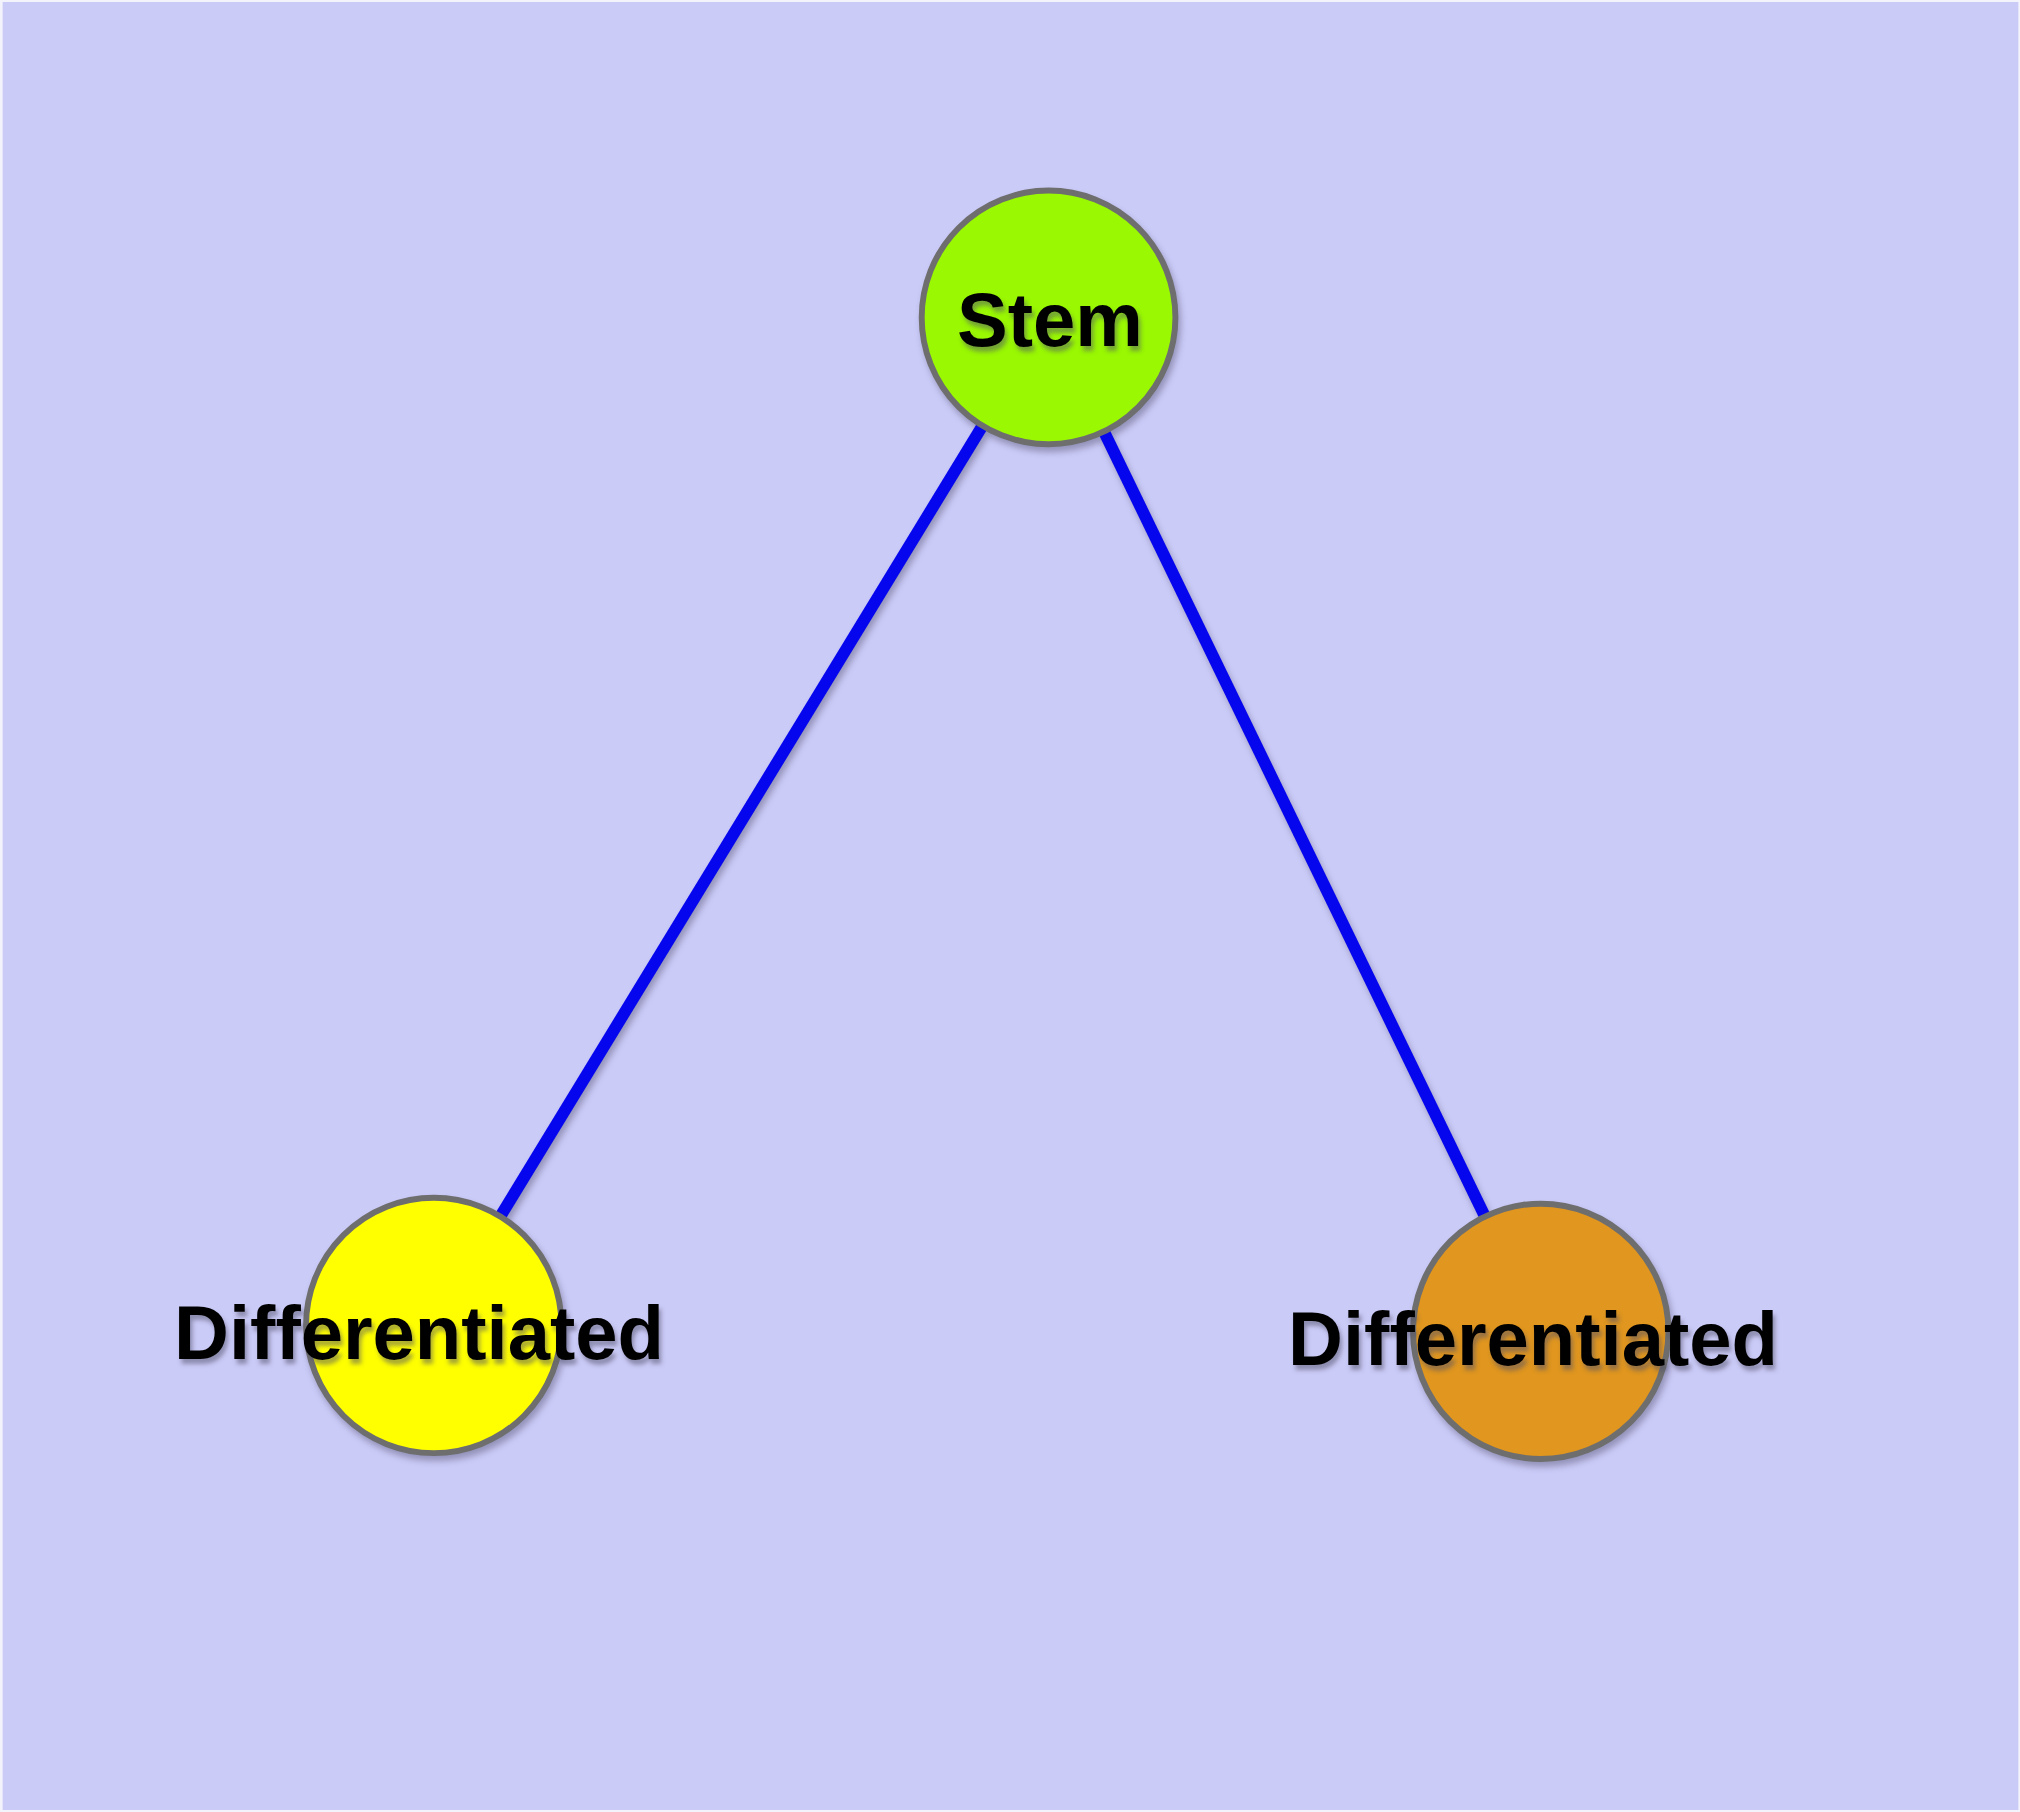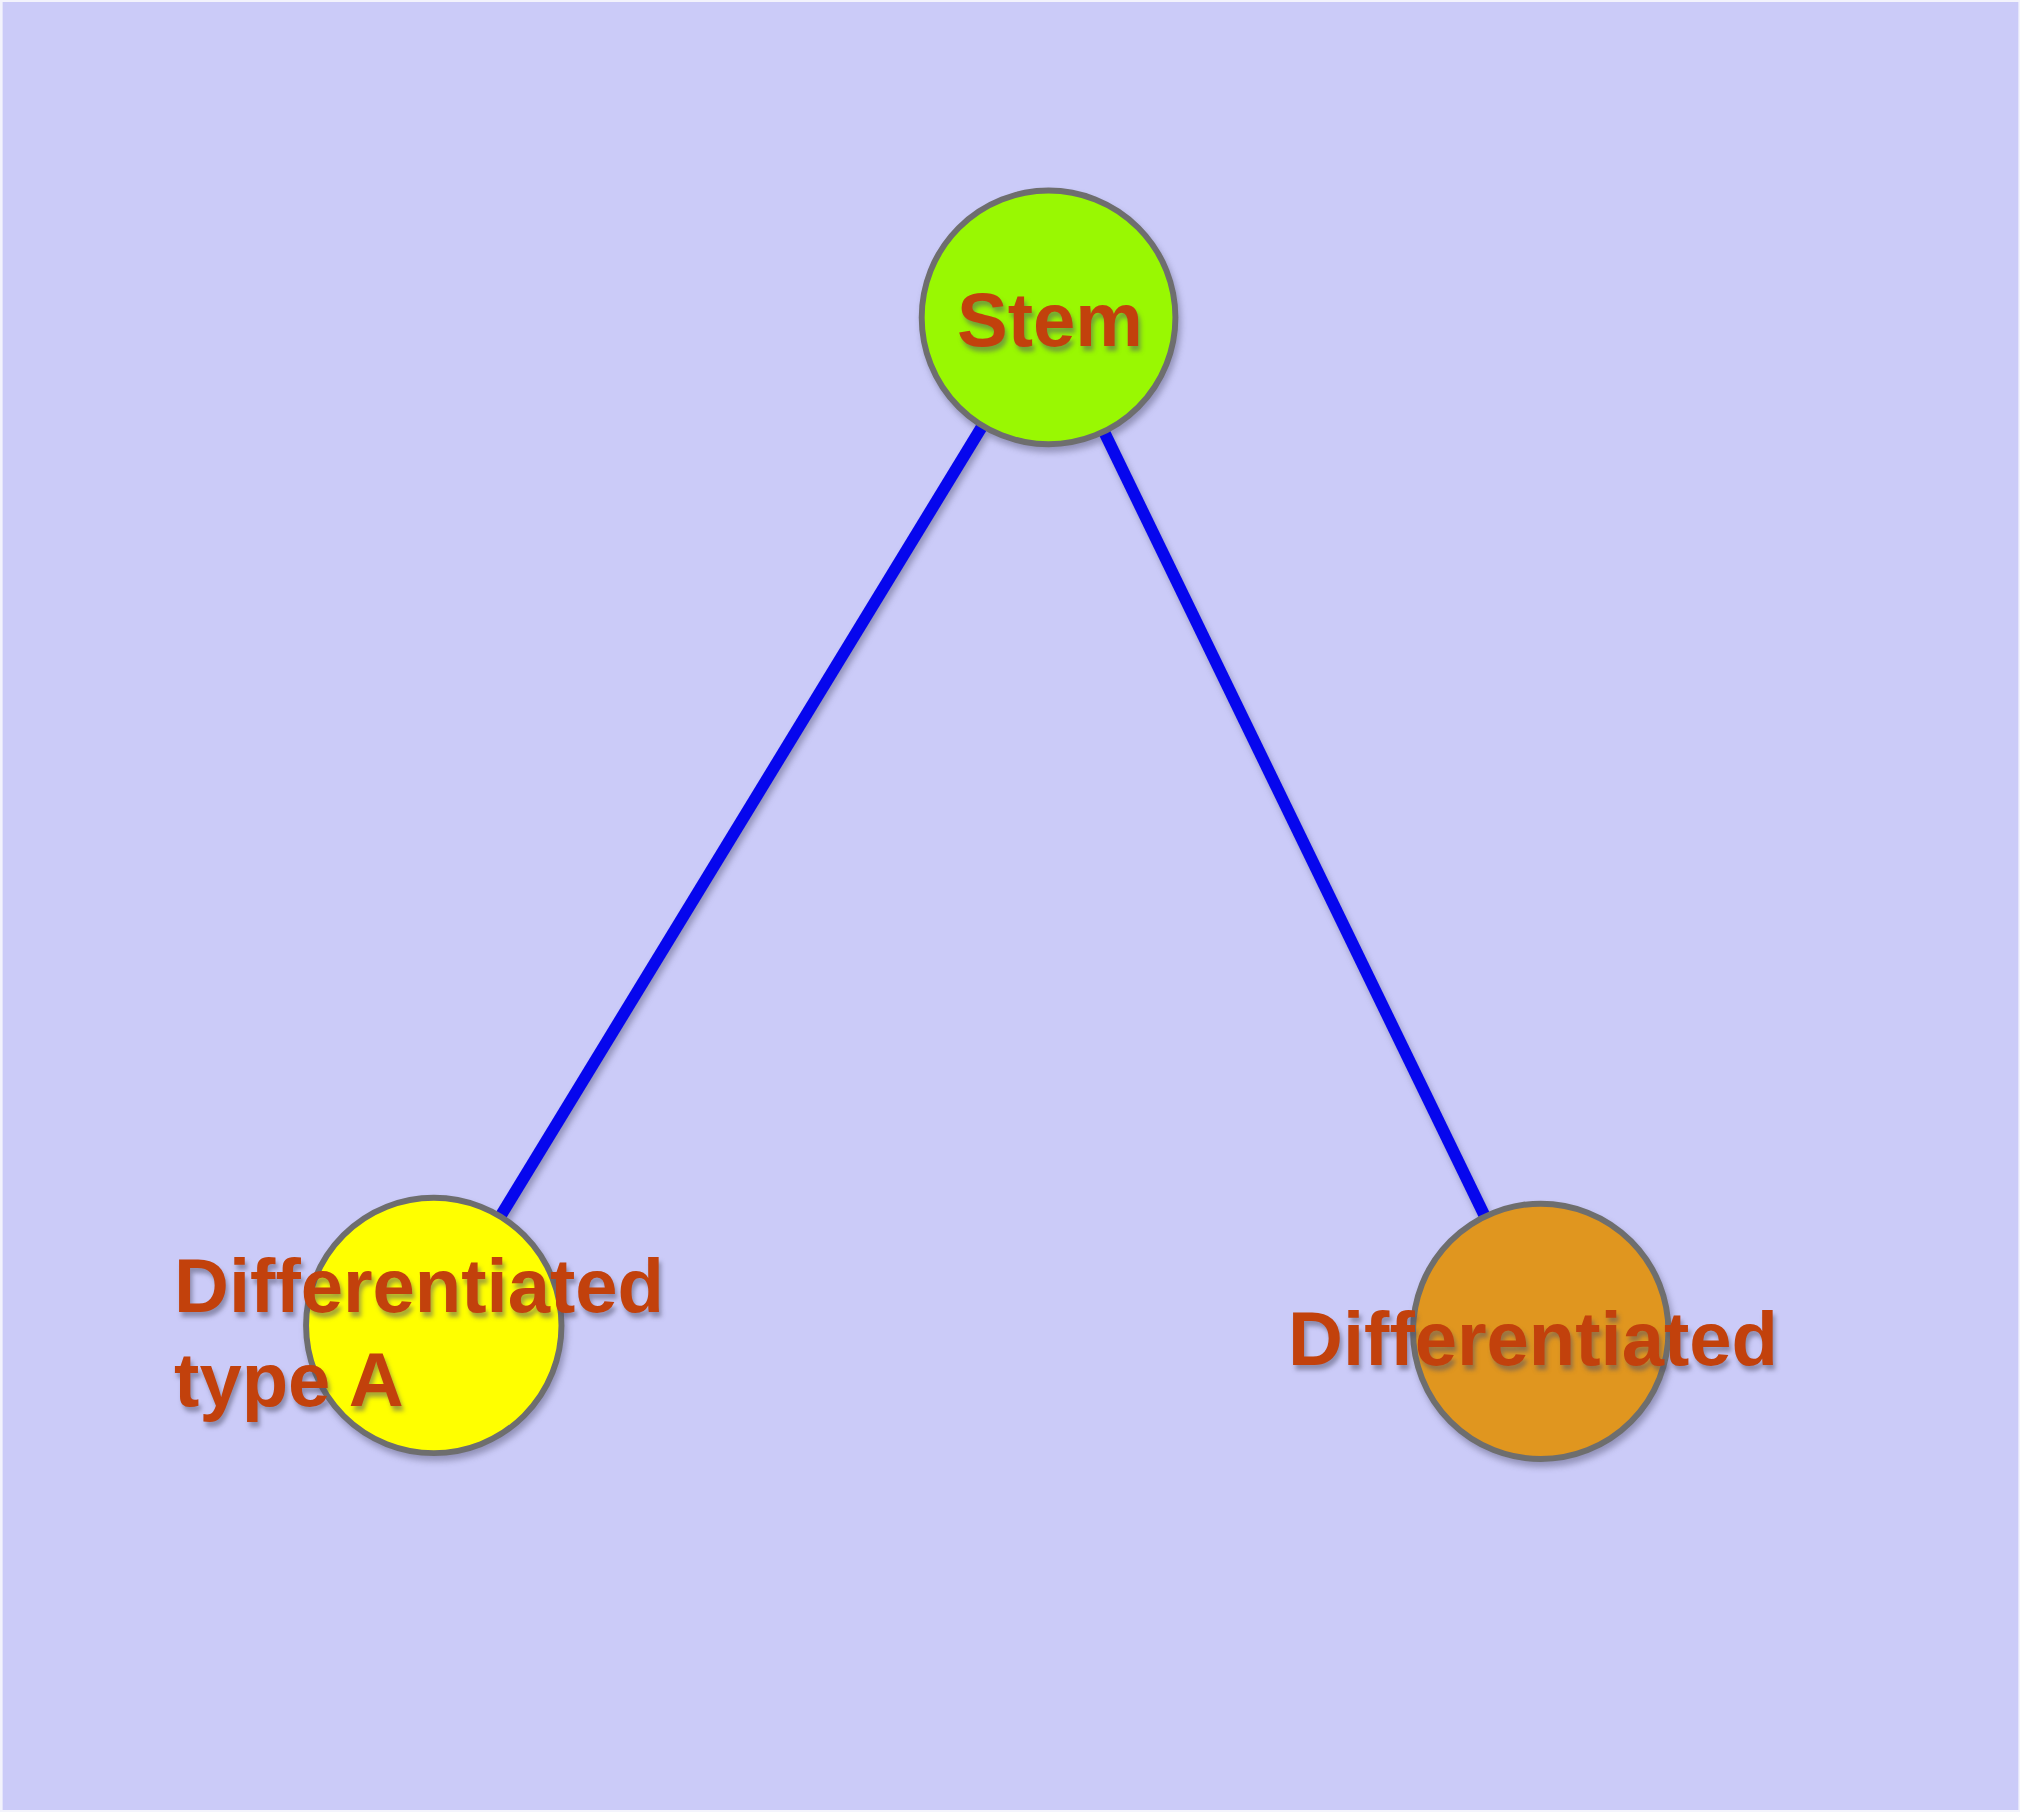--- a/index.html
+++ b/index.html
@@ -23,24 +23,25 @@
     width: 100%;
     height: 100%;
     display: block;
   }
   .graph-layer {
     filter: drop-shadow(3px 6px 4px rgba(80, 80, 110, 0.45));
   }
   .node-label {
     position: absolute;
     transform: translate(-50%, -50%);
+    text-align: center;
     font-weight: bold;
     font-size: 76px;
     line-height: 94px;
-    color: #c2410c;
+    color: #000000;
     white-space: nowrap;
     text-shadow: 2.5px 5.1px 4.2px rgba(80, 80, 105, 0.50);
     pointer-events: none;
   }
   .label-stem   { left: 1048px; top: 318px;  }
   .label-type-a { left: 417px;  top: 1331px; }
   .label-type-b { left: 1531px; top: 1337px; }
 </style>
 </head>
 <body>
@@ -60,21 +61,20 @@
       <circle cx="1819" cy="1572" r="151" fill="#E0961F" stroke="#6E6E6E" stroke-width="7"></circle>
     </g>
   </svg>
 
   <div class="node-label label-stem">
     <div>Stem</div>
   </div>
 
   <div class="node-label label-type-a">
     <div>Differentiated</div>
-    <div>type A</div>
   </div>
 
   <div class="node-label label-type-b">
     <div>Differentiated</div>
   </div>
 
 </div>
 
 
 </body></html>

